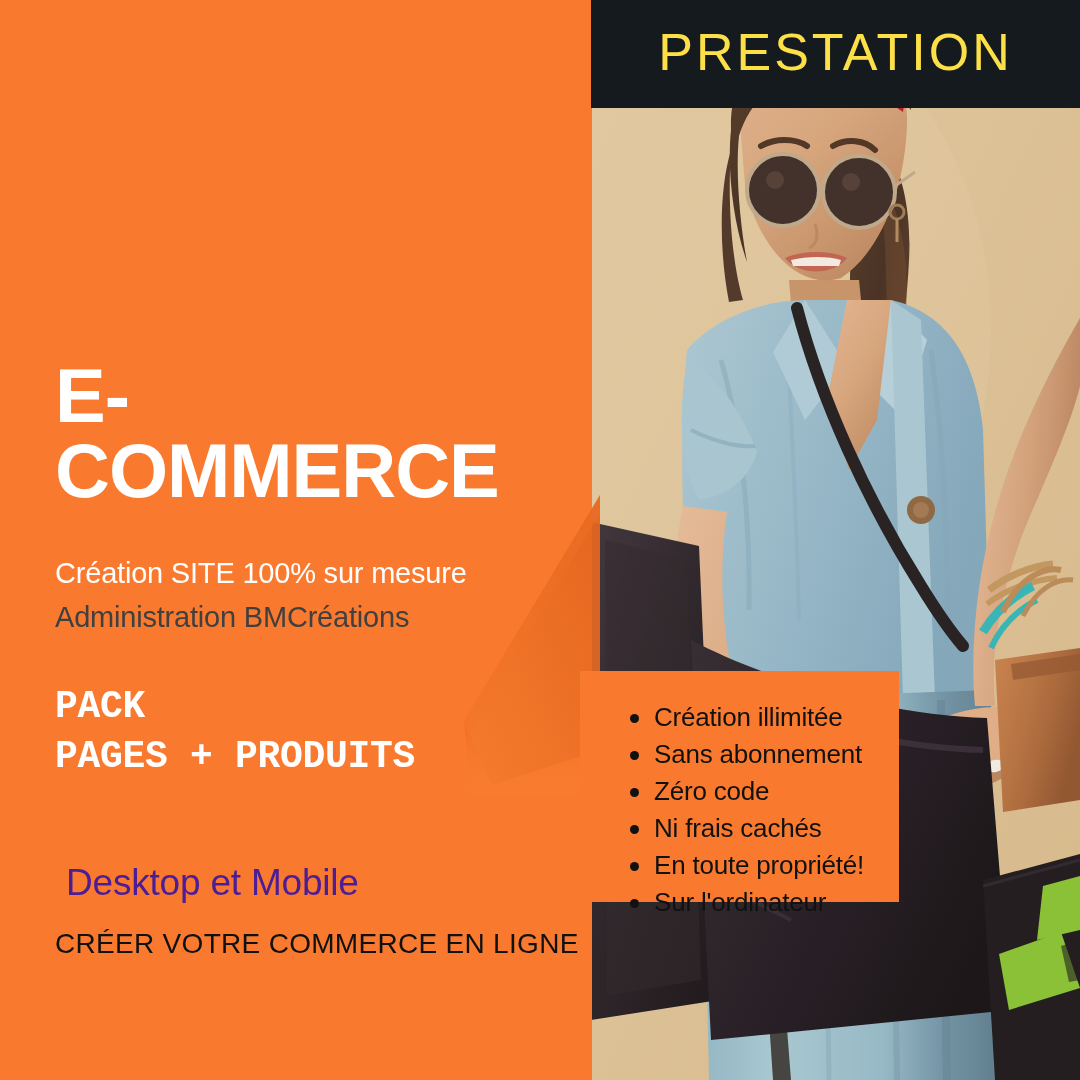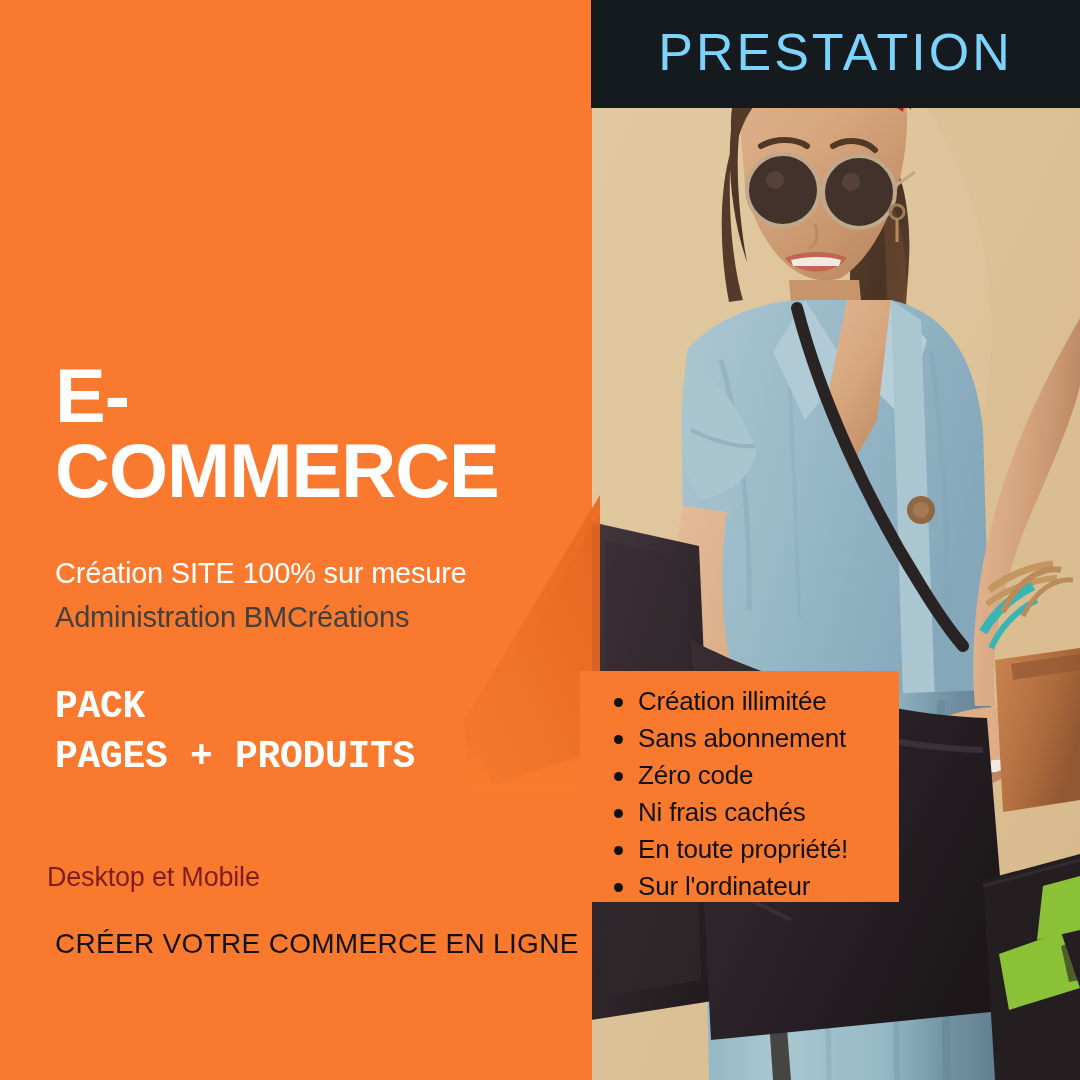--- a/index.html
+++ b/index.html
@@ -70,23 +70,23 @@
   .pack-line {
     display:block;
     color:#FFFFFF;
     font-weight:bold;
     font-size:38px;
     line-height:1.32;
     letter-spacing:-0.3px;
   }
 
   #devices-line {
-    position:absolute; left:47px; top:862px;
-    color:#7f1d1d;
-    font-size:27px;
+    position:absolute; left:66px; top:862px;
+    color:#4c1d95;
+    font-size:37px;
     letter-spacing:-0.2px;
     z-index:5;
   }
 
   #cta-line {
     position:absolute; left:55px; top:928px;
     color:#111111;
     font-size:28px;
     letter-spacing:0.3px;
     z-index:5;
@@ -109,39 +109,39 @@
     position:absolute;
     left:591px; top:0;
     width:489px; height:108px;
     background:#141A1E;
     z-index:6;
     display:flex;
     align-items:center;
     justify-content:center;
   }
   #banner-title {
-    color:#7dd3fc;
+    color:#fde047;
     font-size:52px;
     font-weight:normal;
     letter-spacing:3px;
     line-height:1;
     padding-bottom:4px;
   }
 
   
   #features-box {
     position:absolute;
     left:580px; top:671px;
     width:319px; height:231px;
     background:#F97A2E;
     z-index:6;
   }
   #features-list {
     list-style:none;
-    margin:0;
+    margin:16px;
     padding:12px 0 0 16px;
   }
   #features-list li {
     position:relative;
     color:#111111;
     font-size:26px;
     line-height:1.42;
     padding-left:42px;
     white-space:nowrap;
     letter-spacing:-0.2px;

